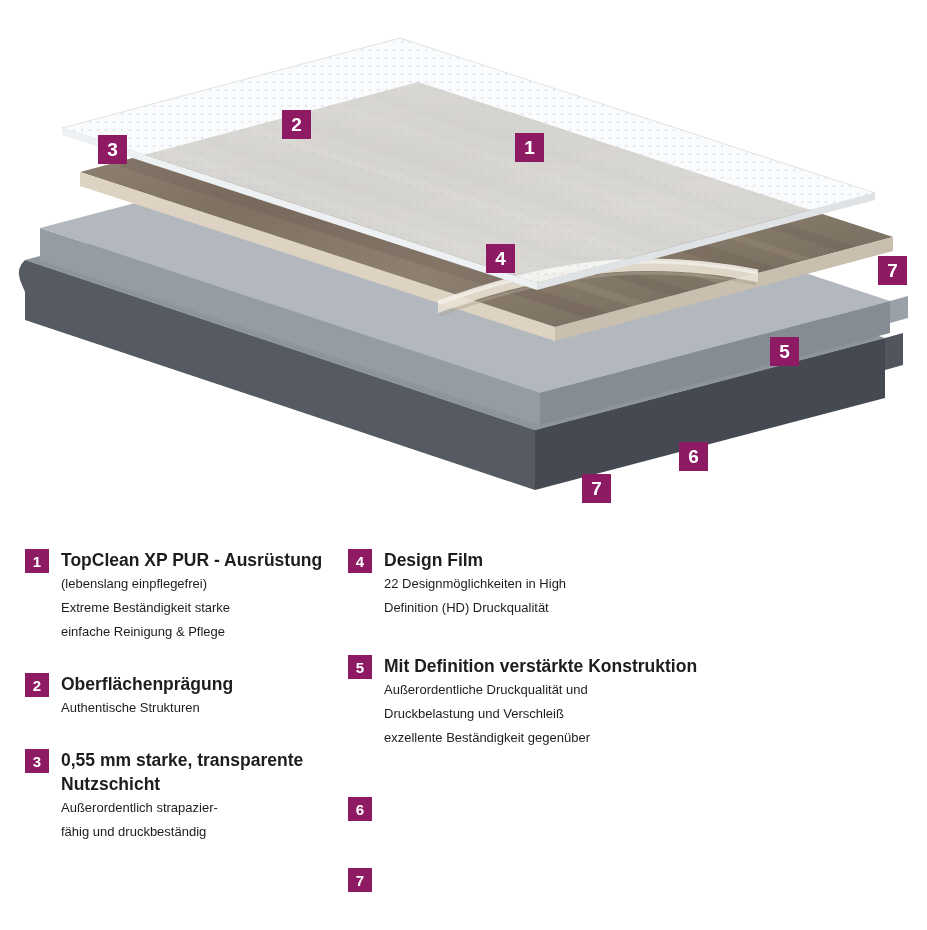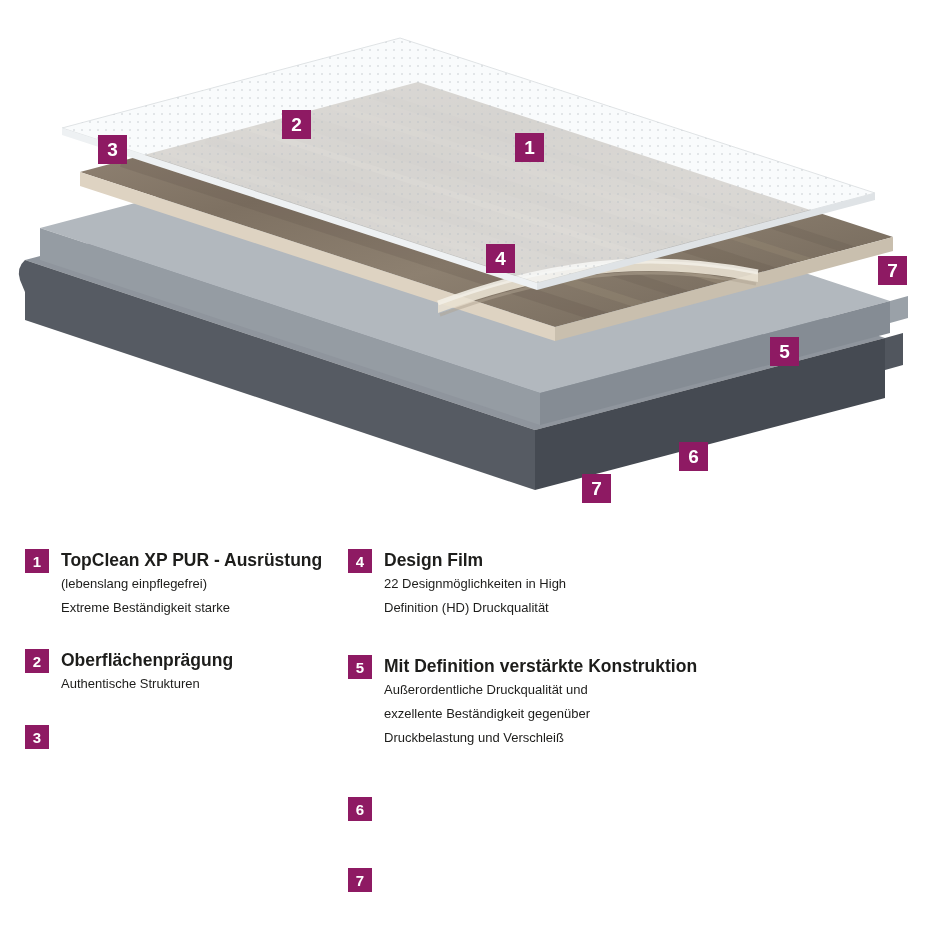--- a/index.html
+++ b/index.html
@@ -115,55 +115,61 @@
   <div class="legend">
 
     <div class="col col-left">
 
       <div class="legend-item">
         <span class="lbadge">1</span>
         <div class="legend-text">
           <div class="legend-title">TopClean XP PUR - Ausrüstung</div>
           <div class="legend-line">(lebenslang einpflegefrei)</div>
           <div class="legend-line">Extreme Beständigkeit starke</div>
+          <div class="legend-line">einfache Reinigung &amp; Pflege</div>
         </div>
       </div>
 
       <div class="legend-item">
         <span class="lbadge">2</span>
         <div class="legend-text">
           <div class="legend-title">Oberflächenprägung</div>
           <div class="legend-line">Authentische Strukturen</div>
         </div>
       </div>
 
       <div class="legend-item">
         <span class="lbadge">3</span>
+        <div class="legend-text">
+          <div class="legend-title">0,55 mm starke, transparente Nutzschicht</div>
+          <div class="legend-line">Außerordentlich strapazier-</div>
+          <div class="legend-line">fähig und druckbeständig</div>
+        </div>
       </div>
 
     </div>
 
     <div class="col col-right">
 
       <div class="legend-item">
         <span class="lbadge">4</span>
         <div class="legend-text">
           <div class="legend-title">Design Film</div>
           <div class="legend-line">22 Designmöglichkeiten in High</div>
           <div class="legend-line">Definition (HD) Druckqualität</div>
         </div>
       </div>
 
       <div class="legend-item">
         <span class="lbadge">5</span>
         <div class="legend-text">
           <div class="legend-title">Mit Definition verstärkte Konstruktion</div>
           <div class="legend-line">Außerordentliche Druckqualität und</div>
+          <div class="legend-line">Druckbelastung und Verschleiß</div>
           <div class="legend-line">exzellente Beständigkeit gegenüber</div>
-          <div class="legend-line">Druckbelastung und Verschleiß</div>
         </div>
       </div>
 
       <div class="legend-item extra-gap">
         <span class="lbadge">6</span>
       </div>
 
       <div class="legend-item extra-gap">
         <span class="lbadge">7</span>
       </div>

